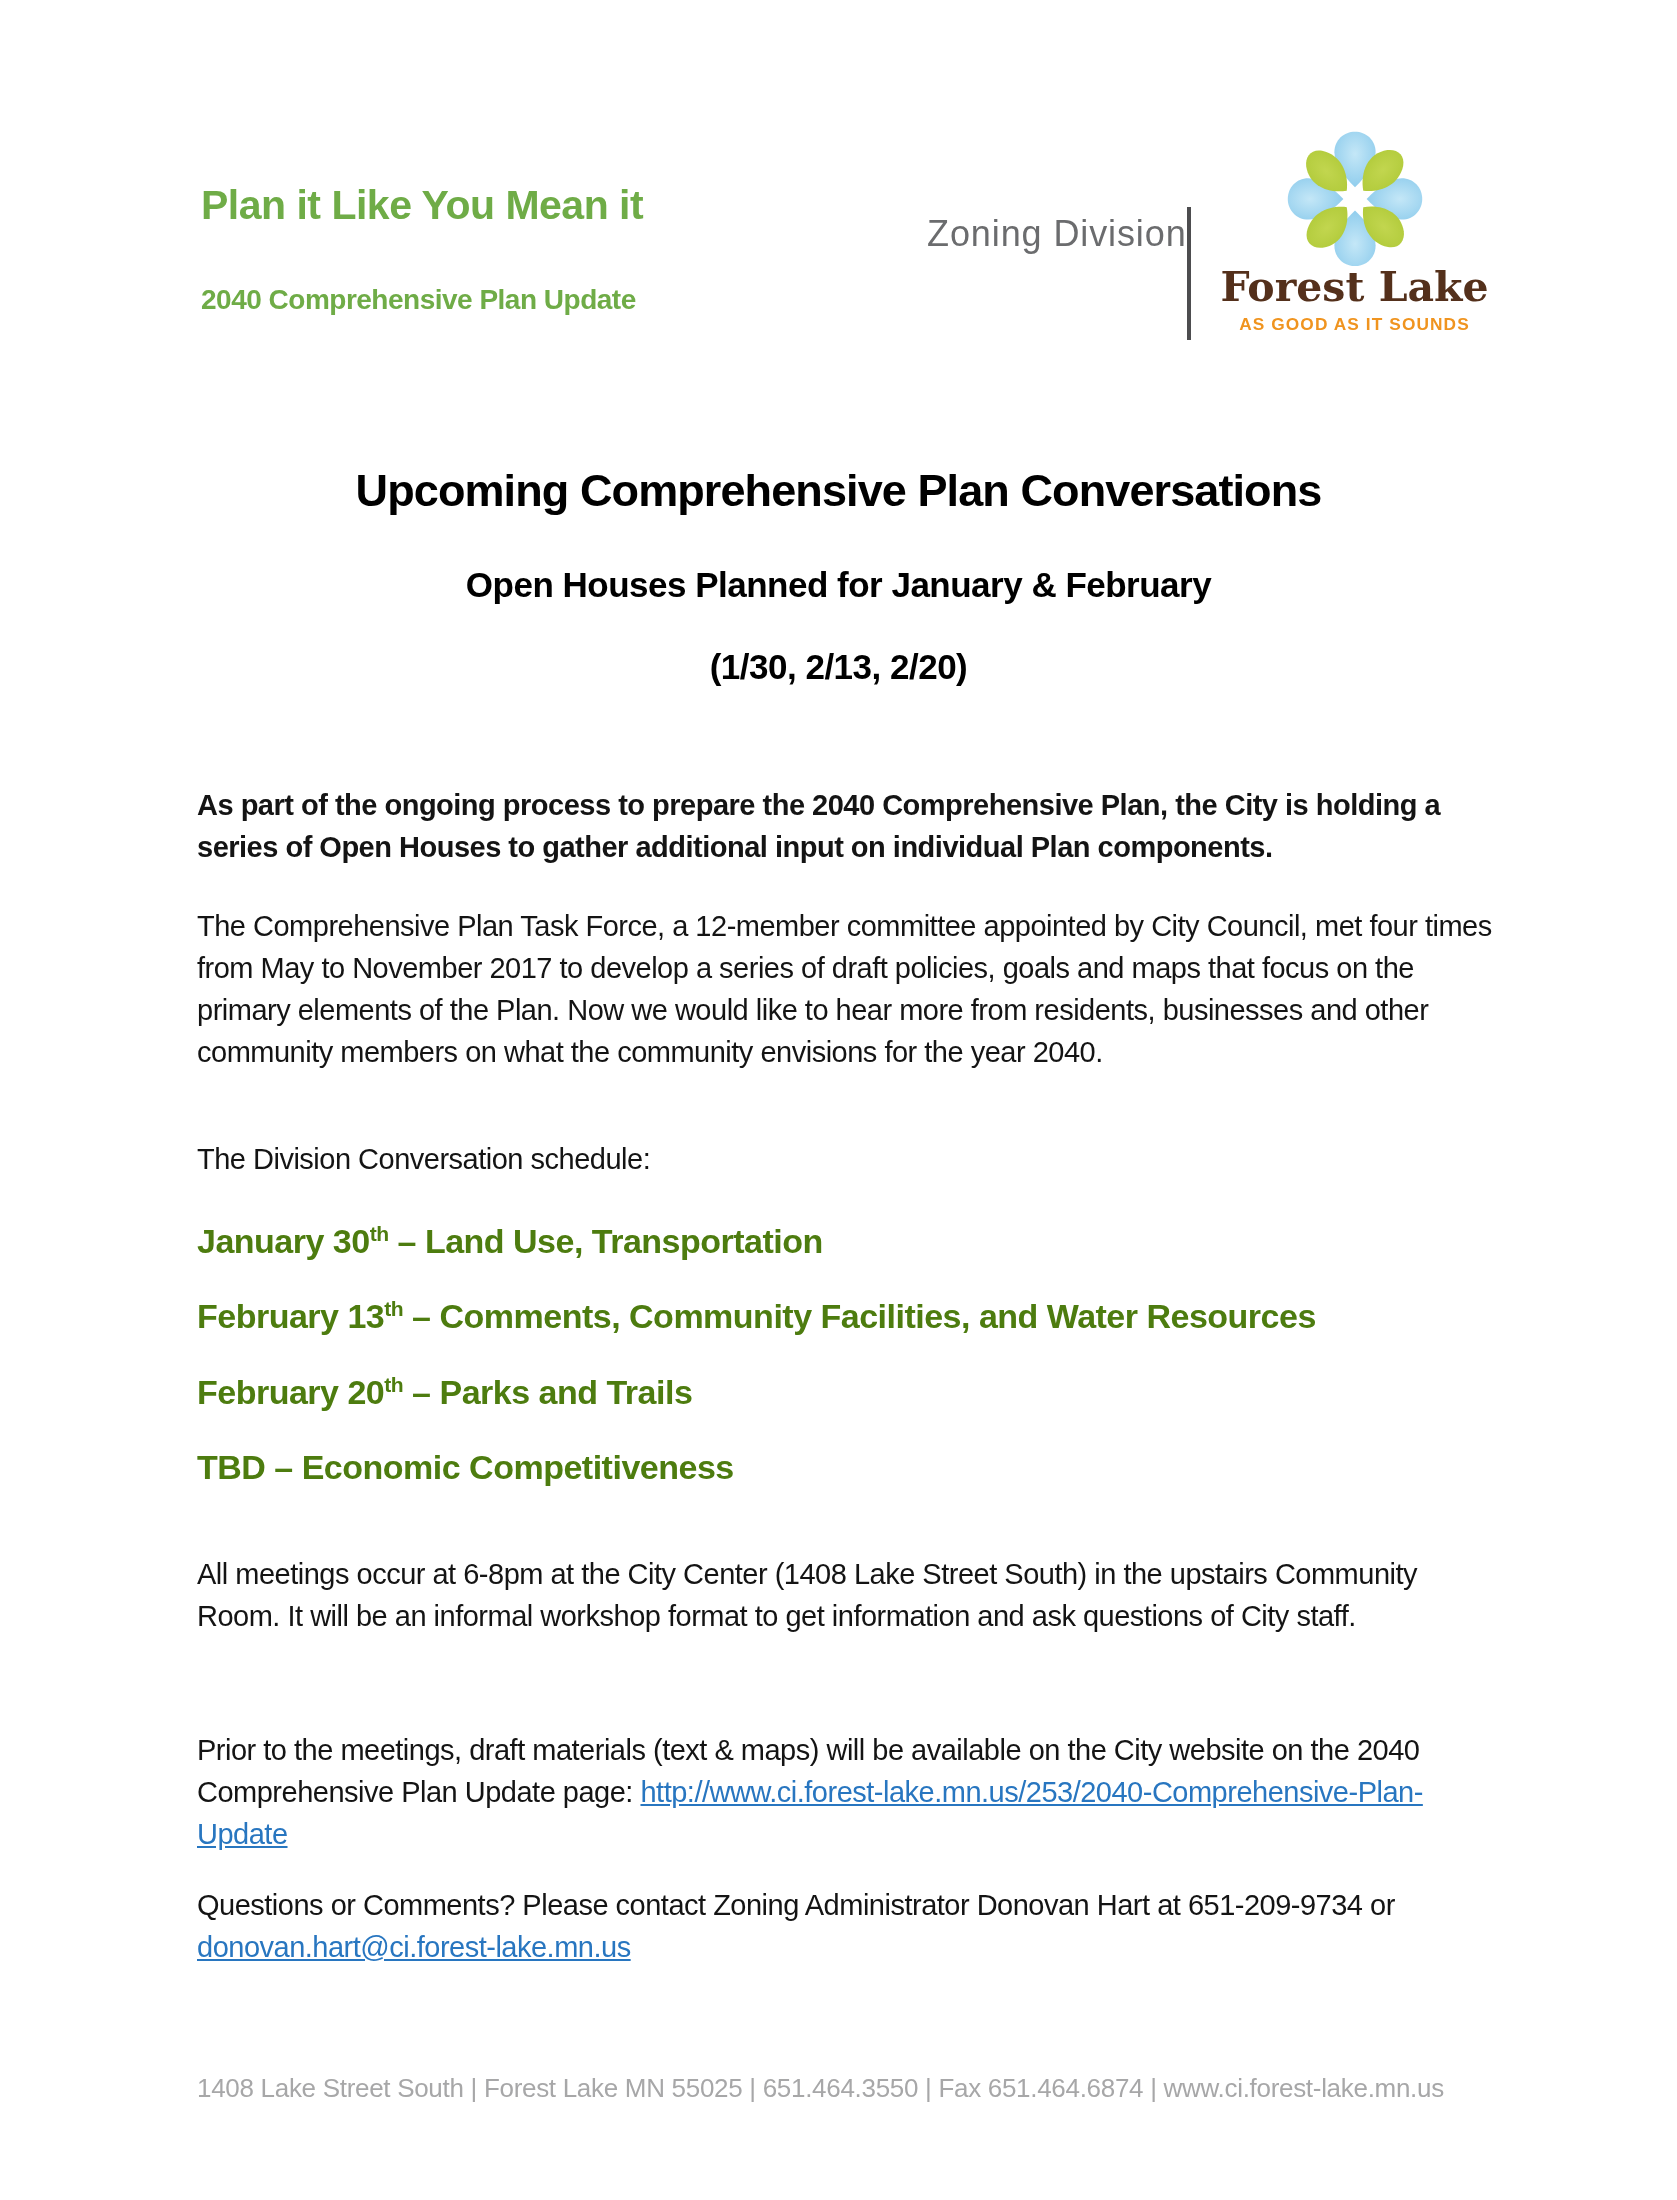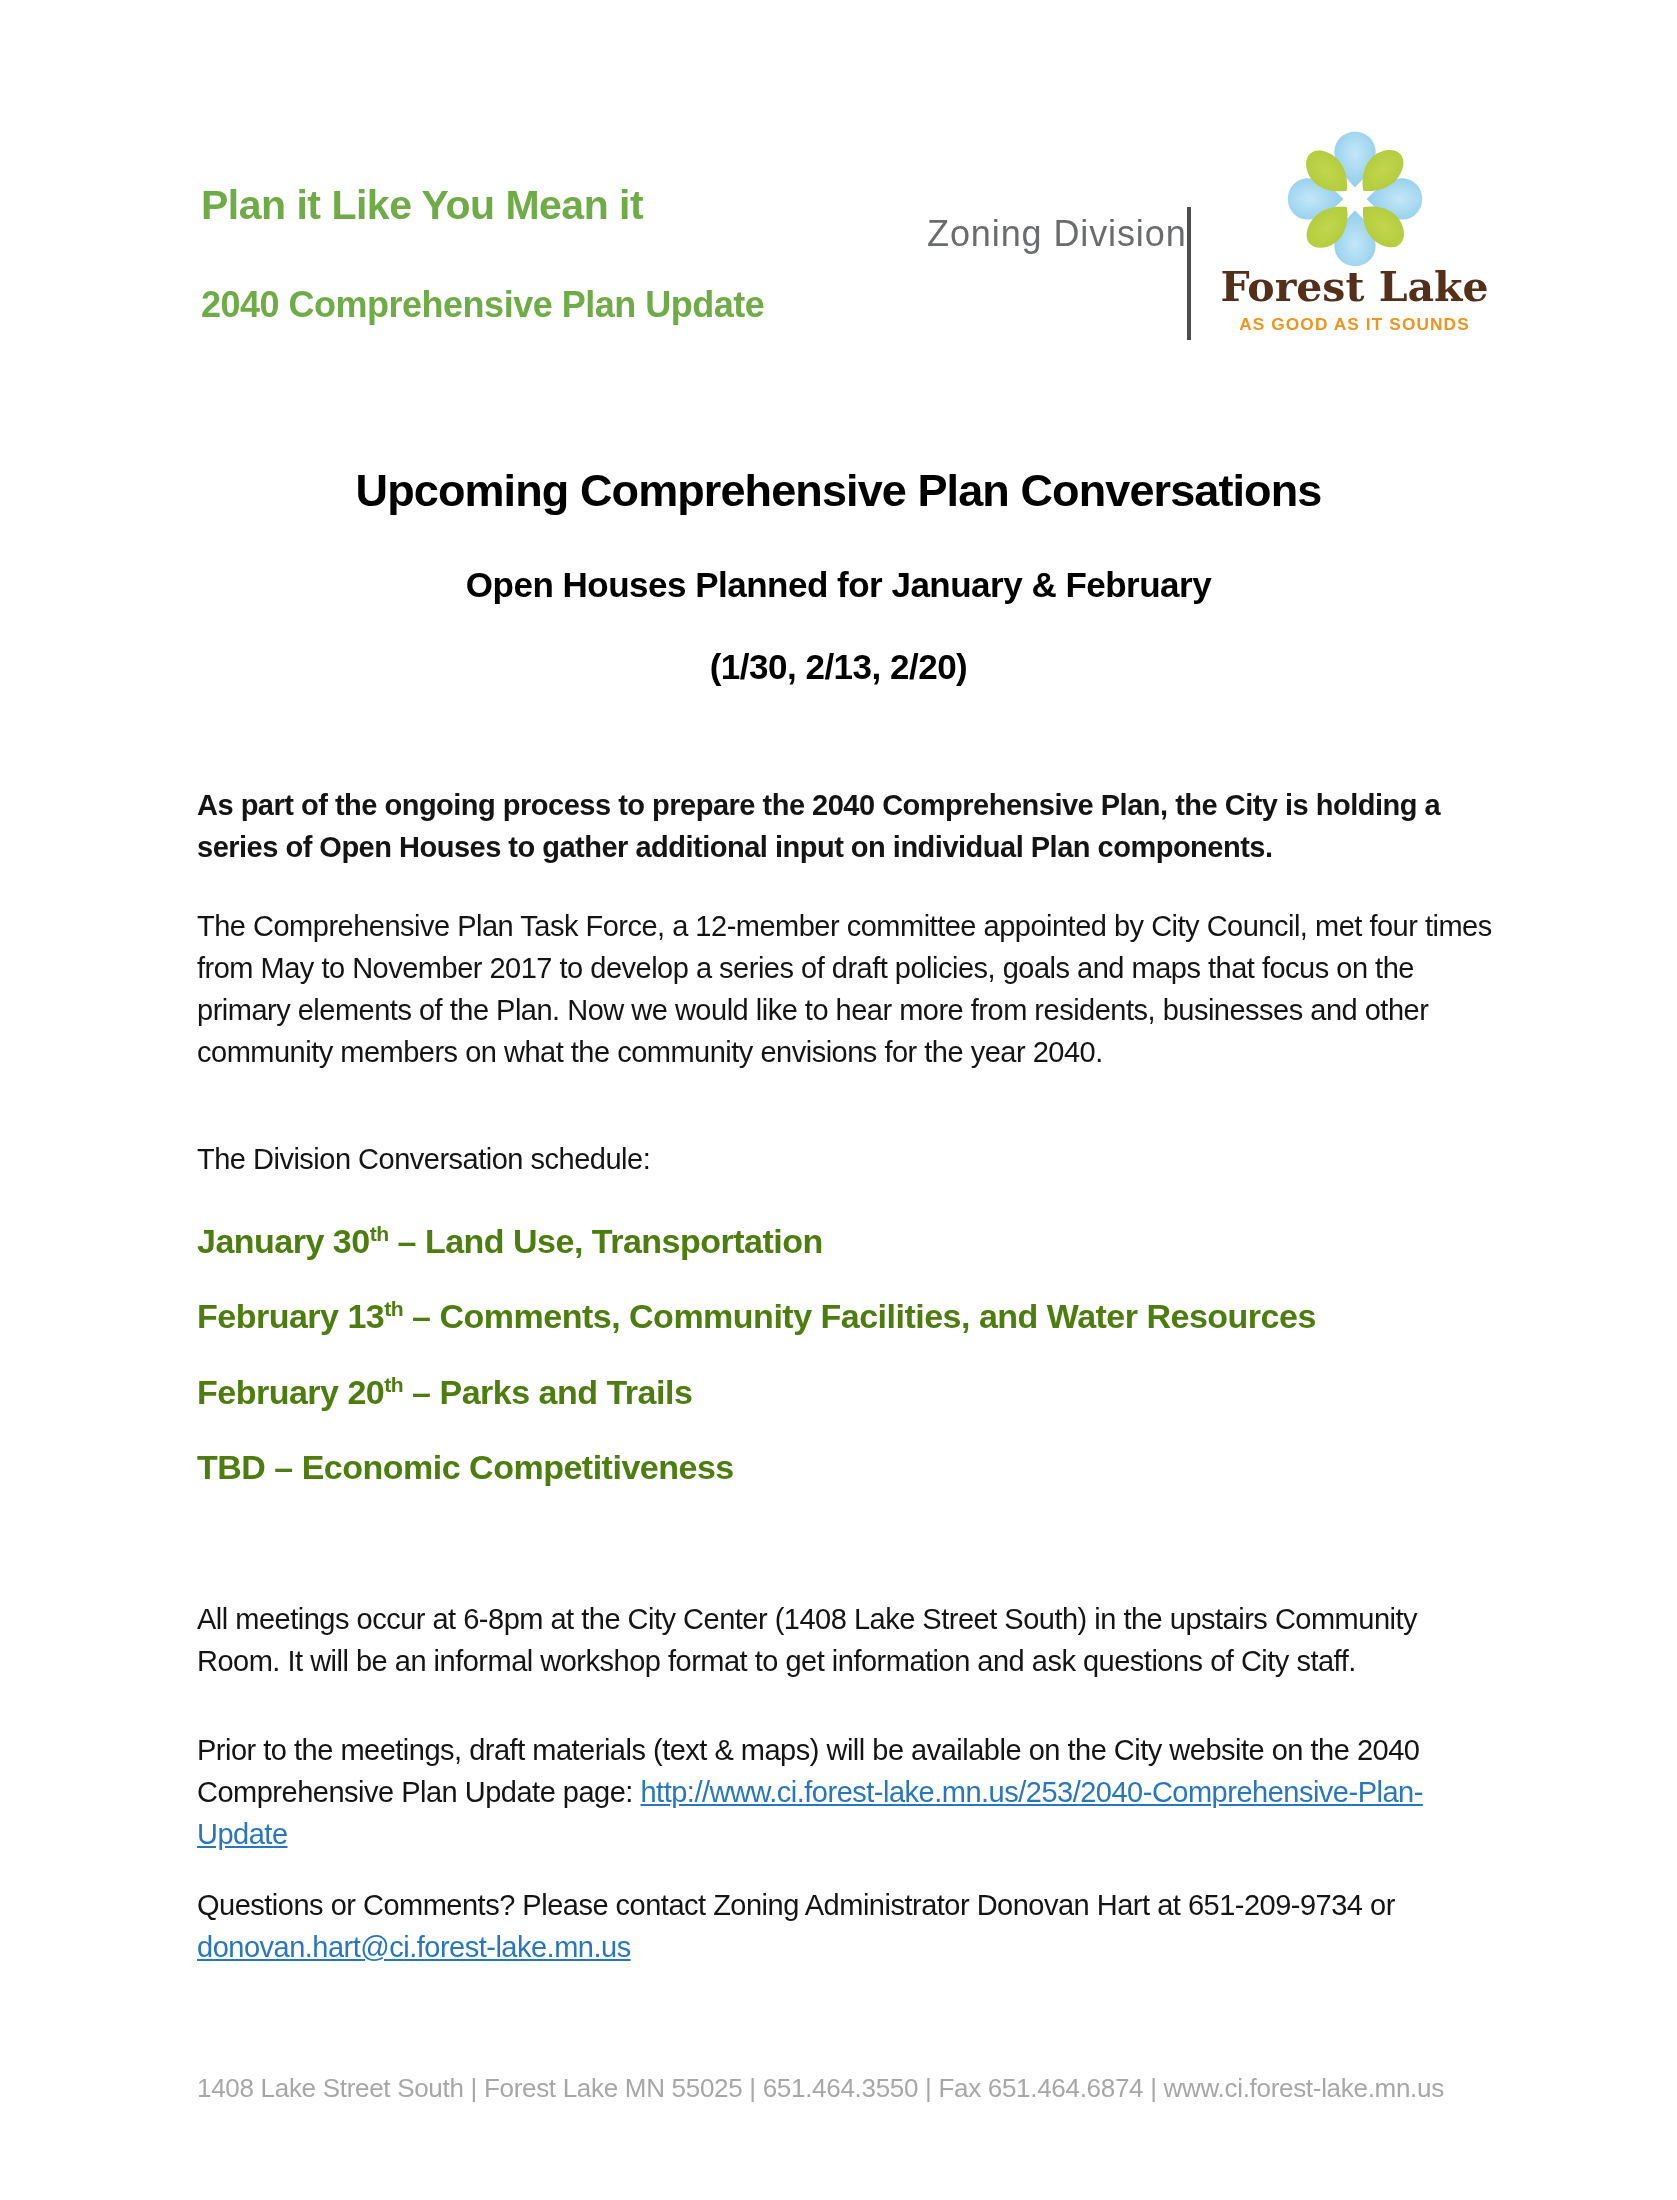--- a/index.html
+++ b/index.html
@@ -16,21 +16,21 @@
 
   
   .hdr-tagline {
     position: absolute; left: 201px; top: 182px;
     font-size: 41px; font-weight: bold;
     color: var(--brand-green, #6FAC47);
     letter-spacing: -0.5px;
   }
   .hdr-plan {
     position: absolute; left: 201px; top: 284px;
-    font-size: 36px; font-weight: bold;
+    font-size: 28px; font-weight: bold;
     color: var(--brand-green, #6FAC47);
     letter-spacing: -0.5px;
   }
   .hdr-division {
     position: absolute; left: 927px; top: 213px;
     font-size: 36px; font-weight: 300;
     color: var(--muted-gray, #6B6C6E);
     letter-spacing: 0.9px;
   }
   .hdr-divider {
@@ -66,21 +66,21 @@
 
   
   .para {
     position: absolute; left: 197px; width: 1300px;
     font-size: 29px; line-height: 42px;
     letter-spacing: -0.5px; color: #141414;
   }
   .p-intro     { top: 784px; font-weight: bold; }
   .p-taskforce { top: 905px; }
   .p-schedintro{ top: 1138px; }
-  .p-meetings  { top: 1598px; }
+  .p-meetings  { top: 1553px; }
   .p-materials { top: 1729px; }
   .p-contact   { top: 1884px; }
 
   .sched {
     position: absolute; left: 197px; width: 1300px;
     font-size: 34px; font-weight: bold; color: #4d7c0f;
     letter-spacing: -0.5px;
   }
   .sched sup { font-size: 0.62em; vertical-align: super; line-height: 0; }
   .s1 { top: 1222px; }

